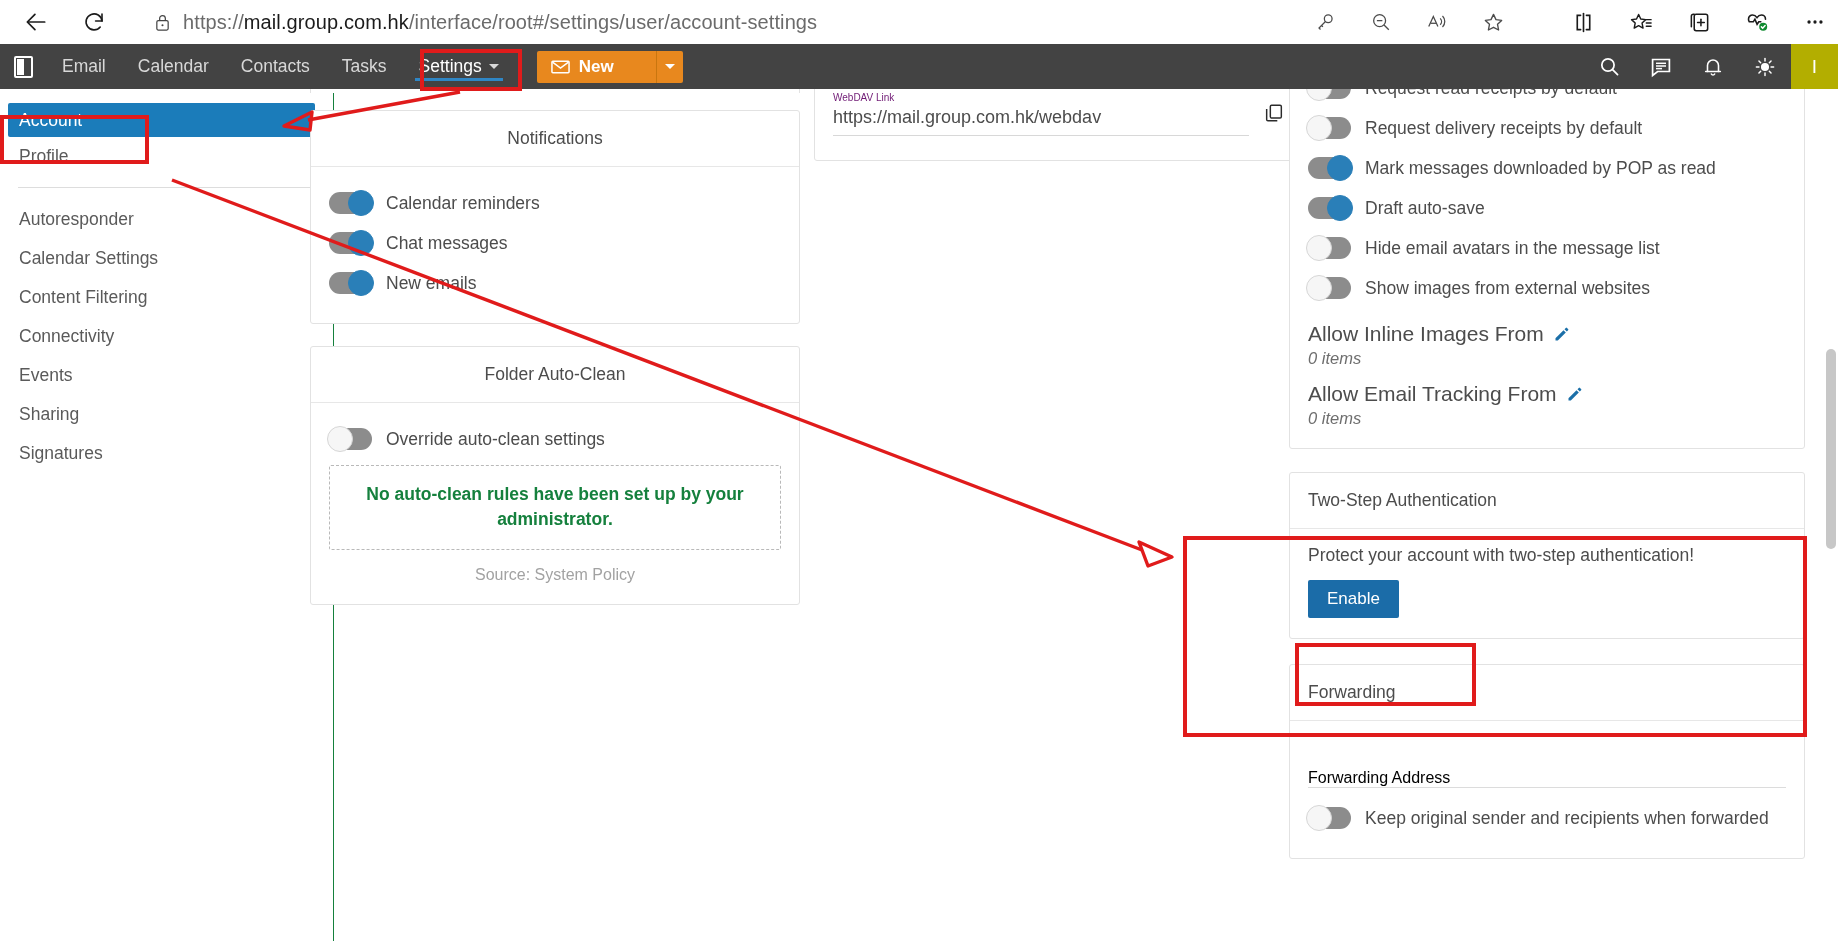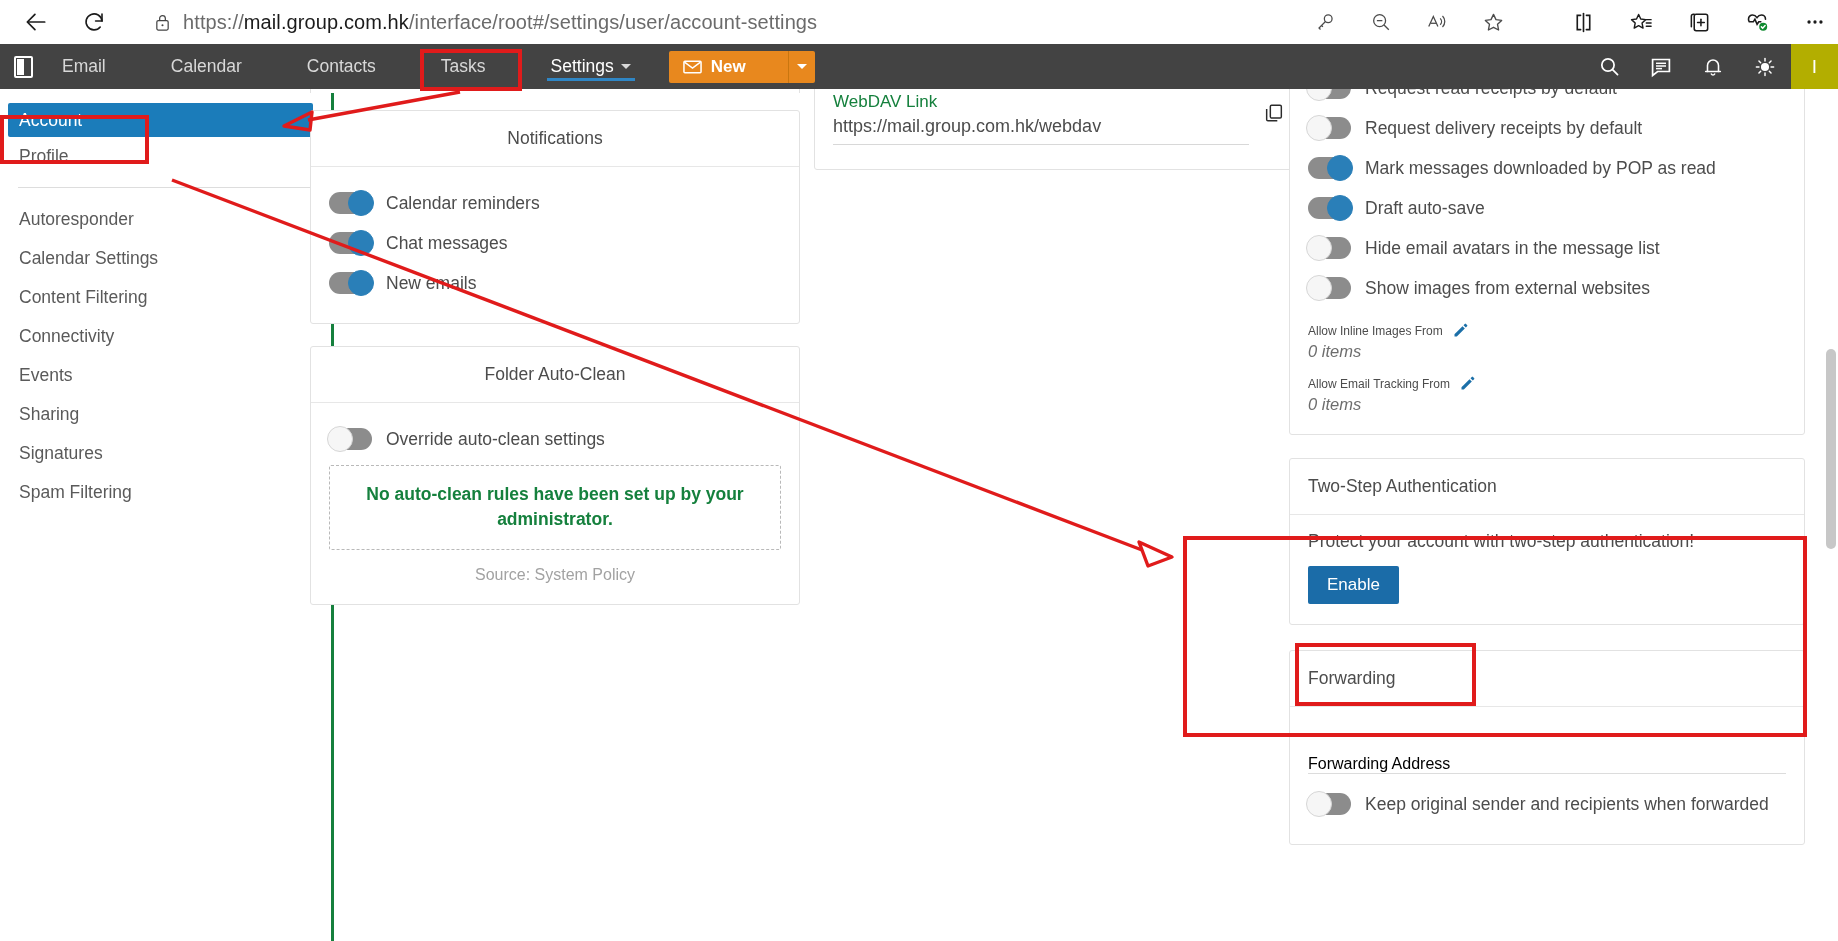--- a/index.html
+++ b/index.html
@@ -66,21 +66,21 @@
     width: 46px; display: flex; align-items: center; justify-content: center;
   }
   .appbar-toggle .sq {
     width: 19px; height: 22px; border: 2px solid #ffffff; border-radius: 2px;
     position: relative; background: #434343;
   }
   .appbar-toggle .sq:after {
     content: ""; position: absolute; left: 1px; top: 1px;
     width: 7px; height: 16px; background: #ffffff;
   }
-  .appnav { display: flex; align-items: center; height: 45px; gap: 33px; }
+  .appnav { display: flex; align-items: center; height: 45px; }
   .appnav-item {
     color: #d8d8d8; font-size: 17.5px;
     padding: 0 16px; height: 45px;
     display: flex; align-items: center;
     position: relative; cursor: pointer;
   }
   .appnav-item.active { color: #ffffff; }
   .appnav-item.active:after {
     content: ""; position: absolute; left: 12px; right: 12px; bottom: 8px;
     height: 3px; background: #2f86c5;
@@ -125,21 +125,21 @@
     cursor: pointer;
   }
 
   
   .page {
     position: absolute; top: 89px; left: 0;
     width: 1838px; height: 852px; background: #ffffff;
   }
   .sidebar {
     position: absolute; left: 0; top: 0; width: 334px; height: 852px;
-    background: #ffffff; border-right: 3px solid #15803d;
+    background: #ffffff; border-right: 1px solid #15803d;
     padding-top: 14px;
   }
   .side-item {
     height: 38px; display: flex; align-items: center;
     padding-left: 19px; font-size: 17.5px; color: #5a5a5a; cursor: pointer;
   }
   .side-item.selected {
     background: #1b7cba; color: #ffffff;
     margin: 0 18px 0 8px; border-radius: 2px; padding-left: 11px;
     height: 34px;
@@ -190,32 +190,32 @@
   .notice {
     border: 1px dashed #b9b9b9; border-radius: 2px;
     padding: 16px 18px; margin-top: 6px;
     font-size: 17.5px; font-weight: bold; color: #15803d; line-height: 1.45;
   }
   .source-line {
     font-size: 16px; color: #a2a2a2; padding-top: 16px;
   }
 
   .field { padding-top: 6px; }
-  .field-label { font-size: 17px; color: #15803d; }
+  .field-label { font-size: 10px; color: #701a75; }
   .field-value {
     font-size: 18px; color: #4c4c4c; padding: 4px 0 7px 0;
     border-bottom: 1px solid #d8d8d8;
   }
   .field-row { display: flex; align-items: flex-start; gap: 14px; }
   .field-row .field { flex: 1; }
   .copy-ic { padding-top: 16px; color: #2b2b2b; cursor: pointer; }
 
   .link-edit {
     display: flex; align-items: center; gap: 9px;
-    font-size: 12px; color: #4c4c4c; padding-top: 14px;
+    font-size: 21px; color: #4c4c4c; padding-top: 14px;
   }
   .pencil { color: #1b6fa8; cursor: pointer; display: flex; }
   .items-count {
     font-size: 16.5px; color: #6d6d6d; font-style: italic; padding-top: 3px;
   }
 
   .btn-primary {
     display: inline-block; background: #1b6ca8; color: #ffffff;
     font-size: 17px; padding: 9px 19px; border: none; border-radius: 2px;
     cursor: pointer; margin-top: 8px;
@@ -440,23 +440,20 @@
           <span>Connectivity</span>
         </div>
       <div class="side-item">
           <span>Events</span>
         </div>
       <div class="side-item">
           <span>Sharing</span>
         </div>
       <div class="side-item">
           <span>Signatures</span>
-        </div>
-      <div class="side-item">
-          <span>Spam Filtering</span>
         </div>
     </div>
   </div>
 
   <div class="content">
 
     <div class="col col-1" style="top:-18px;text-align:center;">
       <div class="card" style="height:22px;border-bottom:none;border-radius:0;"></div>
 
       <div class="card" style="margin-top:9px;">

